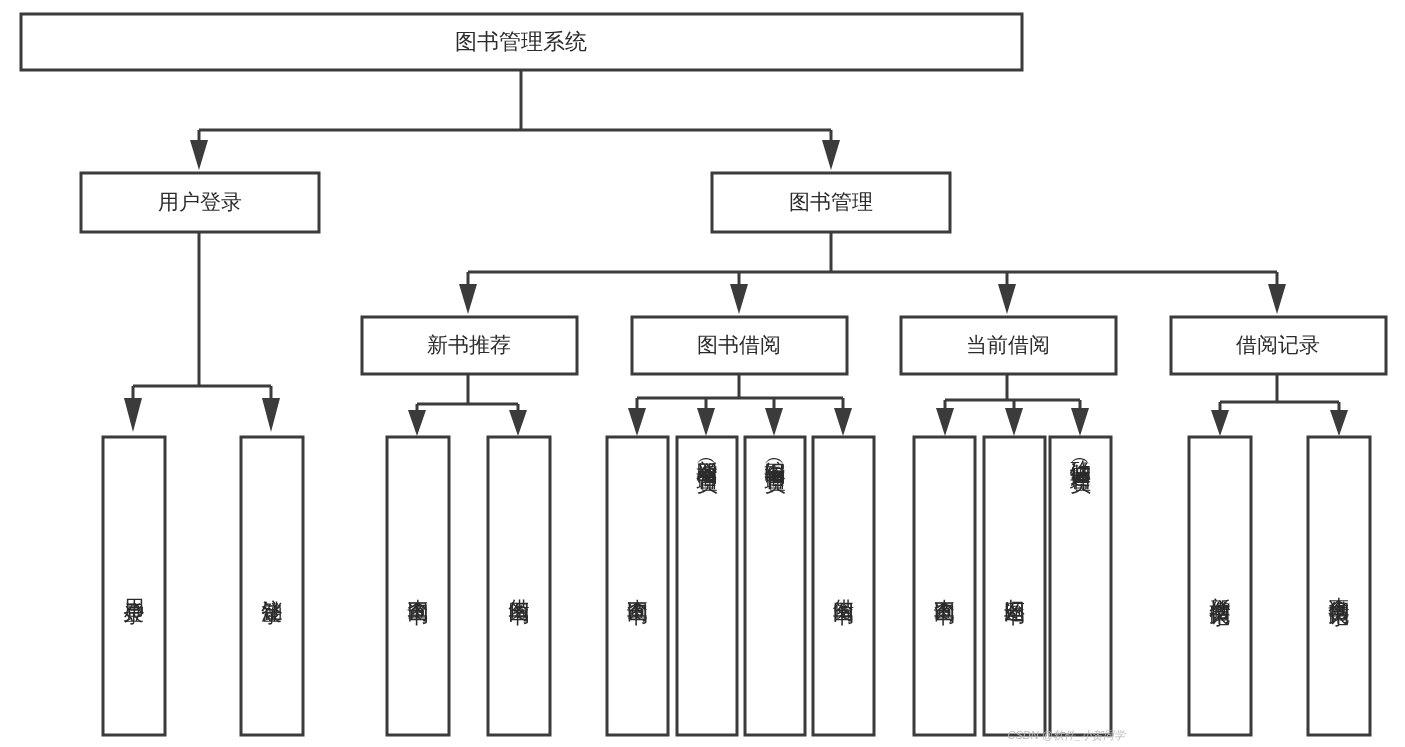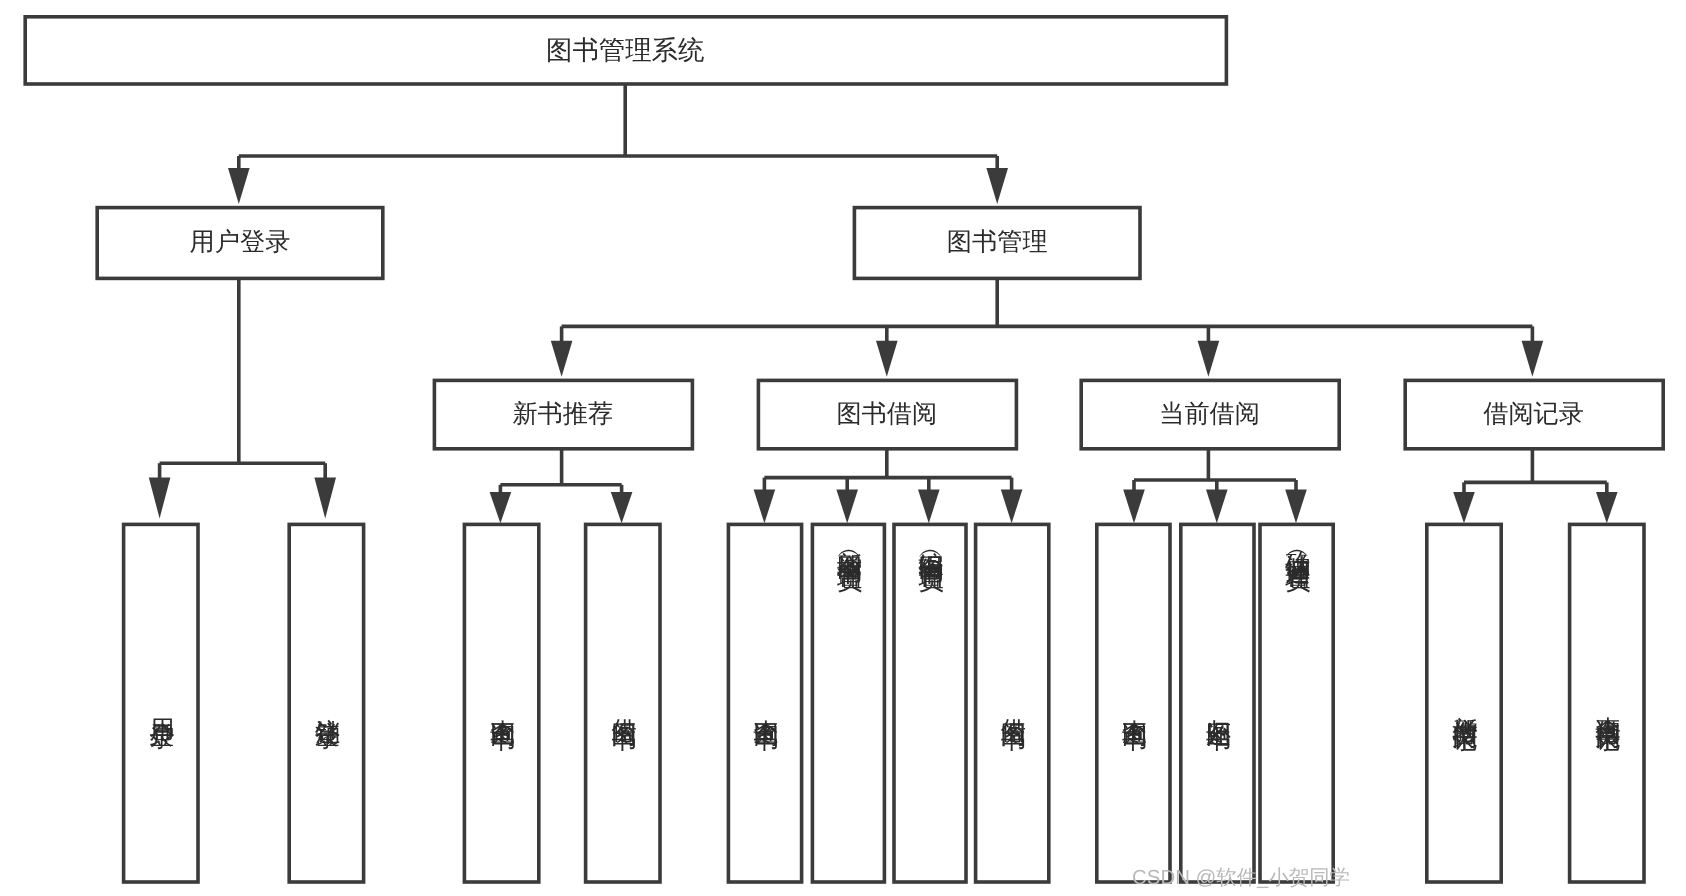--- a/index.html
+++ b/index.html
@@ -72,24 +72,25 @@
     line-height: 1.05;
     color: #2b2b2b;
     letter-spacing: 2px;
     white-space: nowrap;
   }
   .watermark {
     position: absolute;
     right: 10px;
     bottom: 4px;
     font-family: "Liberation Sans", "DejaVu Sans", sans-serif;
-    font-size: 17px;
+    font-size: 11px;
     color: #b9b9b9;
     white-space: nowrap;
     pointer-events: none;
+    font-style: italic;
   }
 </style>
 </head>
 <body>
 
 <div id="diagram-root">
 
   <svg class="diagram-canvas" viewBox="0 0 1405 747" xmlns="http://www.w3.org/2000/svg">
 
     <g>

